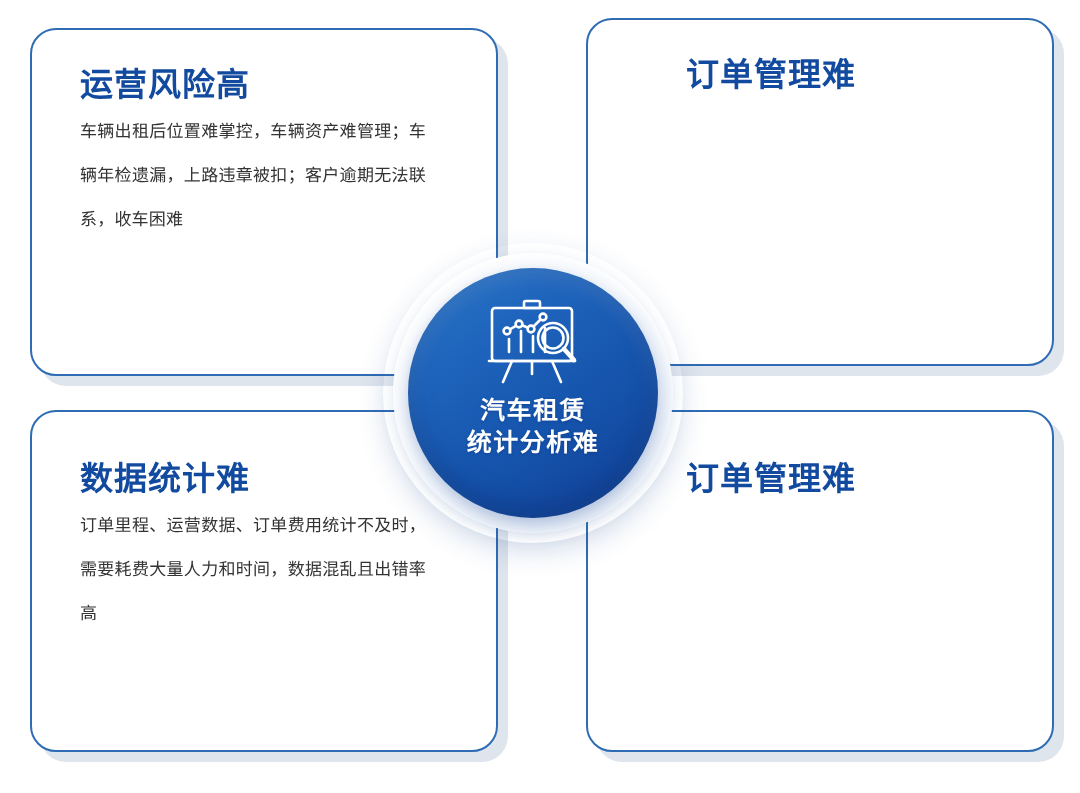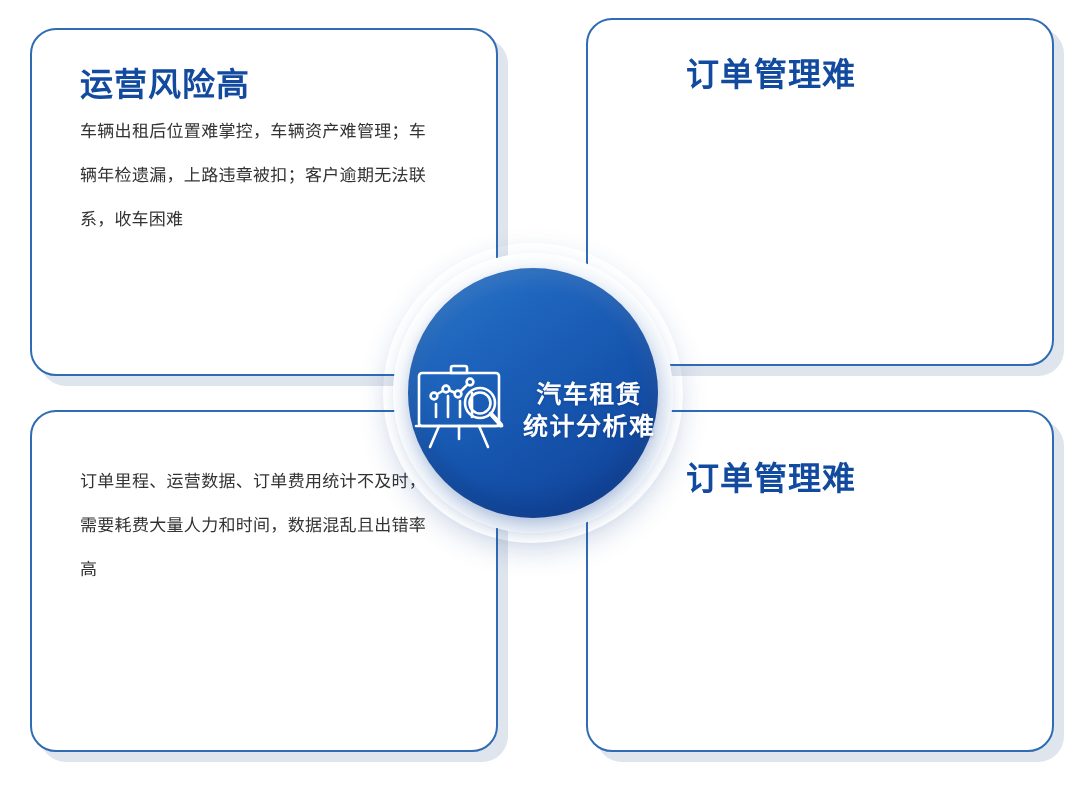--- a/index.html
+++ b/index.html
@@ -117,26 +117,25 @@
     left: 25px;
     top: 25px;
     width: 250px;
     height: 250px;
     border-radius: 50%;
     background: linear-gradient(145deg, #2b78c8 0%, #1f65bd 28%, #1655ae 58%, #113f94 100%);
     box-shadow: inset 0 -10px 24px rgba(7, 41, 104, 0.40),
                 inset 0 8px 20px rgba(255, 255, 255, 0.12),
                 0 6px 16px rgba(17, 63, 148, 0.30);
     display: flex;
-    flex-direction: row;
+    flex-direction: column;
     align-items: center;
     justify-content: flex-start;
     padding-top: 28px;
     box-sizing: border-box;
-    gap: 11px;
   }
 
   .medallion-icon { width: 104px; height: 92px; display: block; }
 
   .medallion-label {
     margin-top: 6px;
     color: #ffffff;
     font-size: 25px;
     font-weight: bold;
     line-height: 32px;
@@ -159,20 +158,21 @@
   </div>
 
   <div class="card" id="card-order-management">
     <div class="card-inner">
       <h2 class="card-title">订单管理难</h2>
     </div>
   </div>
 
   <div class="card" id="card-data-statistics">
     <div class="card-inner">
+      <h2 class="card-title">数据统计难</h2>
       <p class="card-body">订单里程、运营数据、订单费用统计不及时，需要耗费大量人力和时间，数据混乱且出错率高</p>
     </div>
   </div>
 
   <div class="card" id="card-finance-recon">
     <div class="card-inner">
       <h2 class="card-title">订单管理难</h2>
     </div>
   </div>
 

